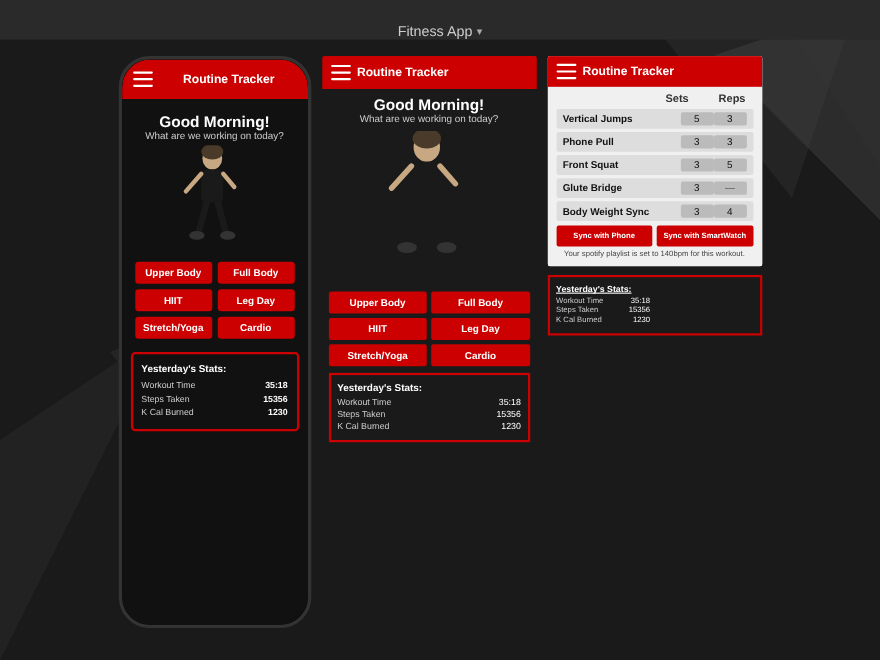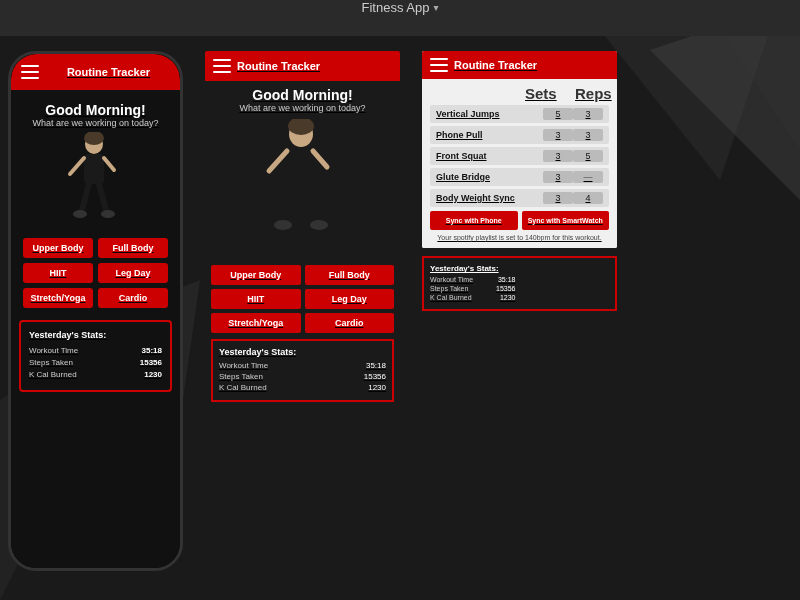--- a/index.html
+++ b/index.html
@@ -11,45 +11,44 @@
       font-family: Arial, sans-serif;
       position: relative;
     }
 
     
     .top-bar {
       width: 100%;
       height: 36px;
       background: #2a2a2a;
       display: flex;
-      align-items: flex-start;
+      align-items: flex-end;
       justify-content: center;
       position: relative;
       z-index: 10;
     }
     .top-bar-title {
       color: #ccc;
       font-size: 13px;
       display: flex;
       align-items: center;
       gap: 4px;
     }
     .chevron-down { font-size: 10px; color: #aaa; }
 
     
     .main-content {
       width: 100%;
       height: 564px;
       position: relative;
       display: flex;
       align-items: flex-start;
-      justify-content: flex-start;
-      gap: 22px;
+      justify-content: center;
+      gap: 10px;
       padding: 10px 8px;
-      text-decoration: underline;
     }
 
     
     .phone-mockup {
       width: 175px;
       height: 520px;
       background: #0a0a0a;
       border-radius: 28px;
       border: 3px solid #333;
       overflow: hidden;
@@ -295,21 +294,21 @@
     }
     .tracker-table-header {
       display: flex;
       justify-content: flex-end;
       gap: 20px;
       margin-bottom: 3px;
       padding-right: 4px;
     }
     .tracker-col-header {
       color: #333;
-      font-size: 15px;
+      font-size: 10px;
       font-weight: bold;
       width: 30px;
       text-align: center;
     }
     .exercise-row {
       display: flex;
       align-items: center;
       justify-content: space-between;
       background: #ddd;
       border-radius: 2px;

